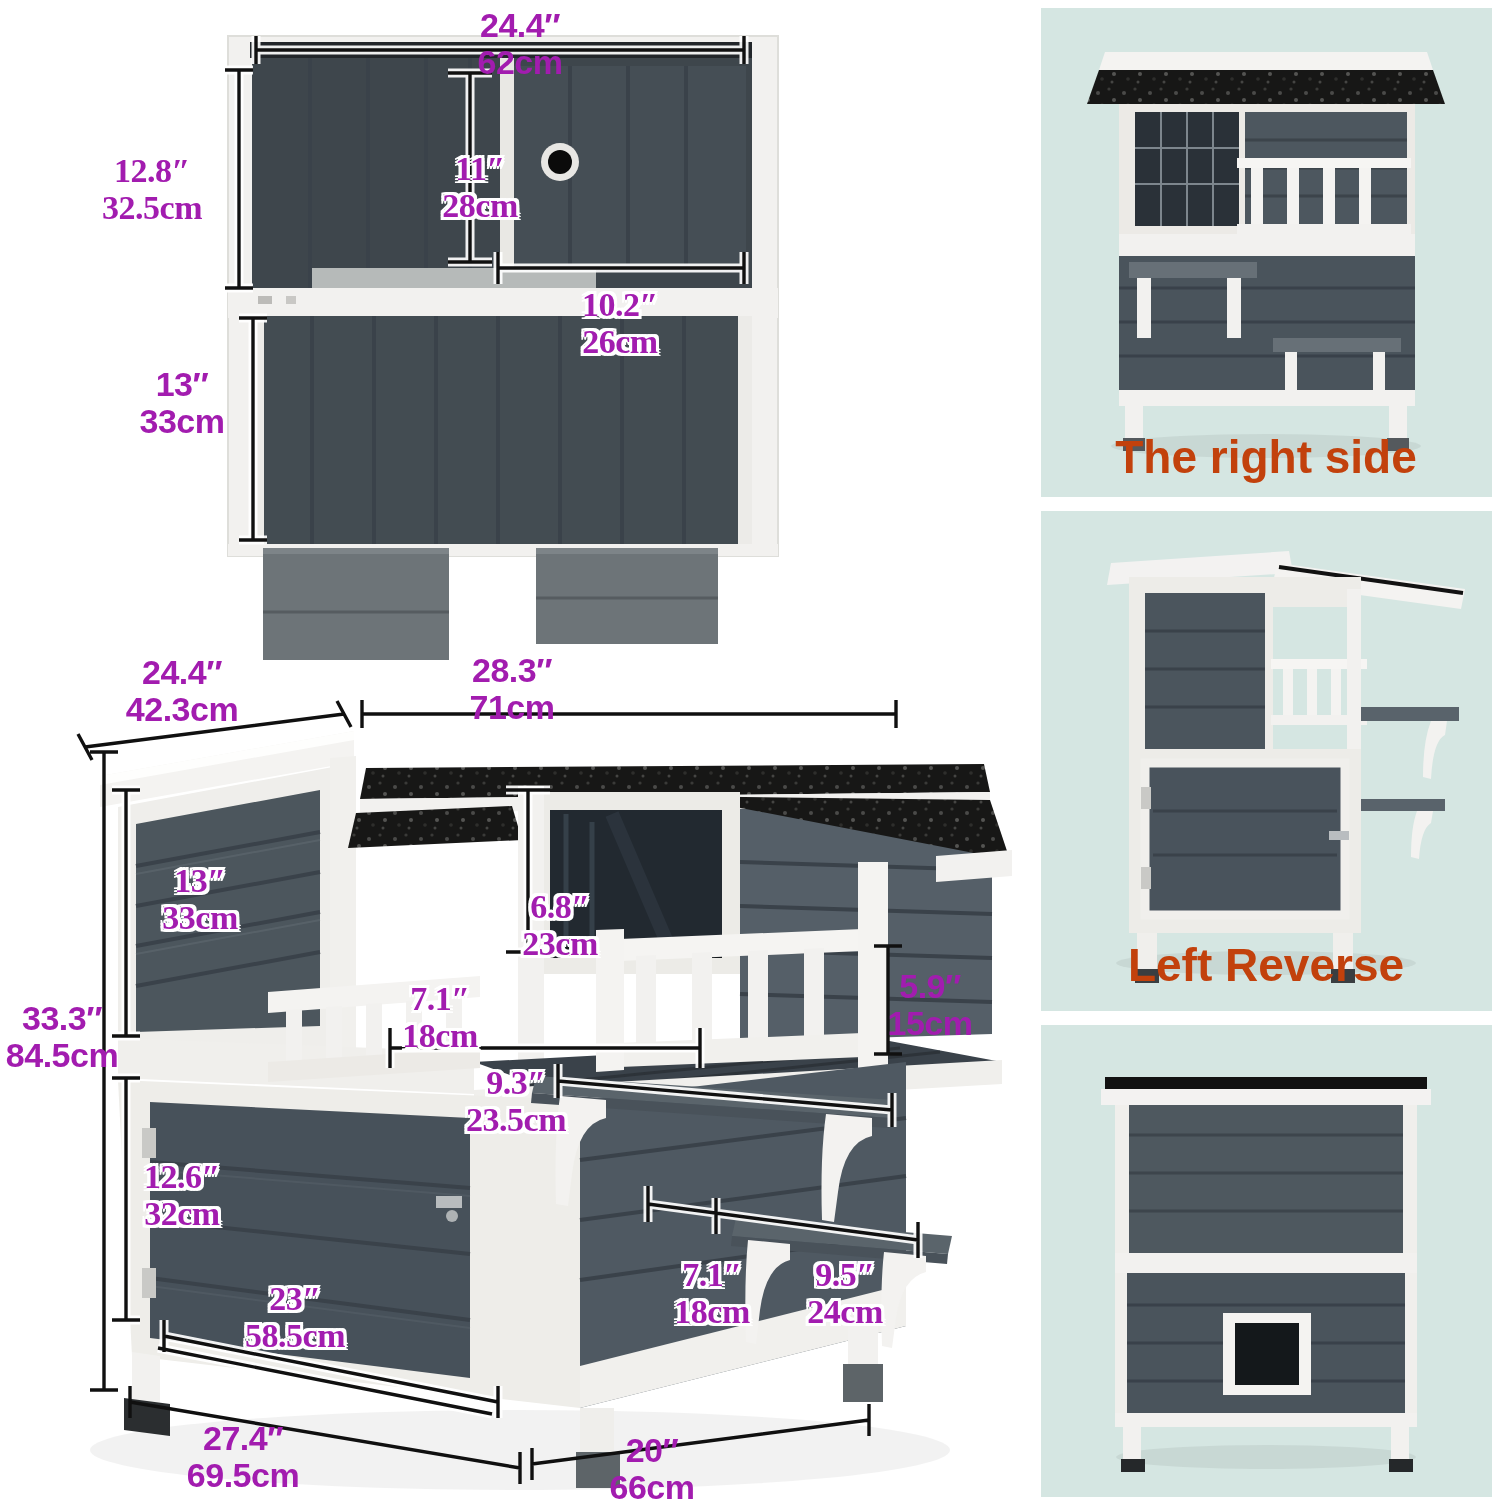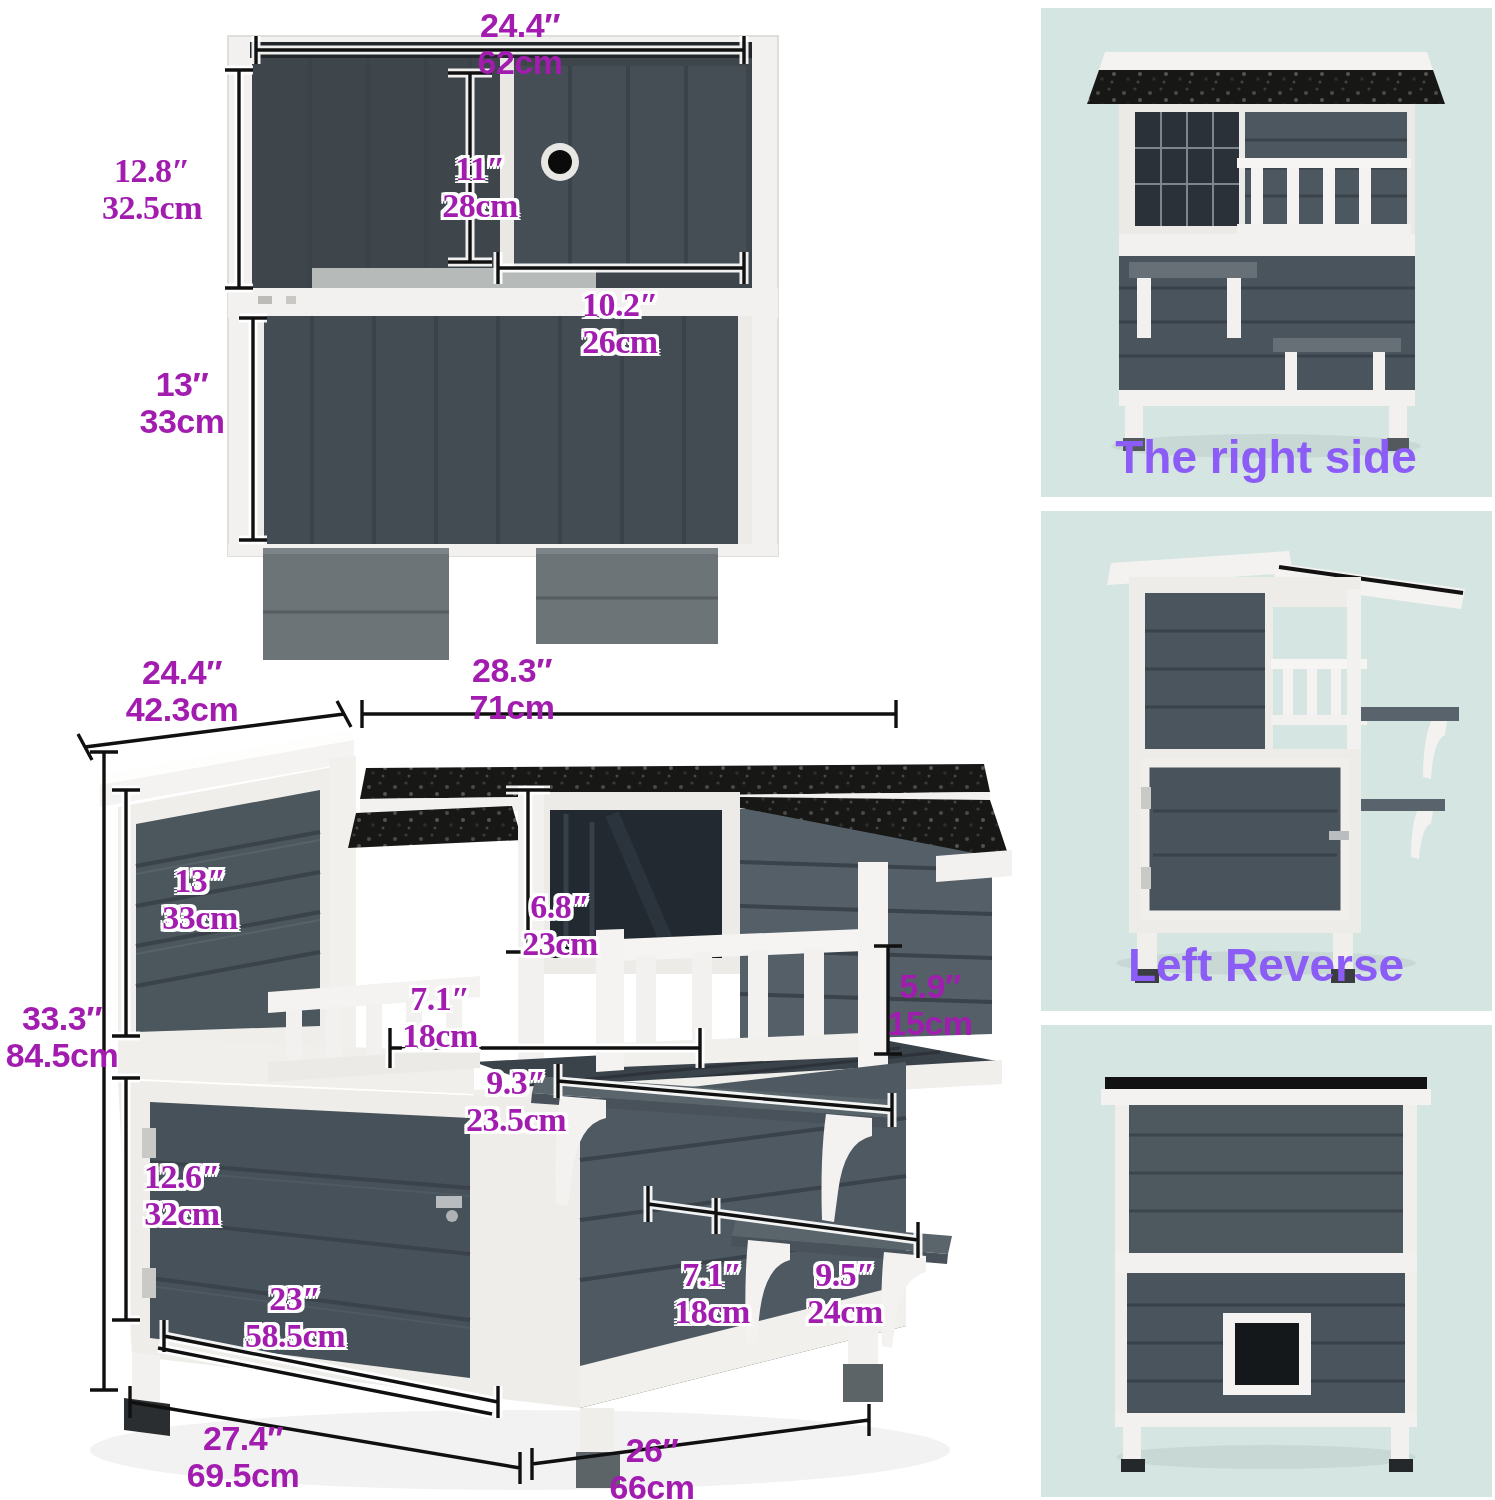--- a/index.html
+++ b/index.html
@@ -9,21 +9,21 @@
   svg{display:block;}
   
   .dim{position:absolute;transform:translateX(-50%);text-align:center;font-weight:700;
        font-size:34px;line-height:37px;color:#a21caf;letter-spacing:-0.5px;white-space:nowrap;}
   .dim.outline{text-shadow:-3px -3px 0 #fff,3px -3px 0 #fff,-3px 3px 0 #fff,3px 3px 0 #fff,
                0 -3px 0 #fff,0 3px 0 #fff,-3px 0 0 #fff,3px 0 0 #fff,
                -2px 0 0 #fff,2px 0 0 #fff,0 2px 0 #fff,0 -2px 0 #fff;font-family:Liberation Serif, serif;}
   
   .panel{position:absolute;left:1041px;width:451px;background:#d5e6e2;}
   .caption{position:absolute;transform:translateX(-50%);font-size:46px;font-weight:600;
-           color:#8b5cf6;white-space:nowrap;}
+           color:#c2410c;white-space:nowrap;}
   
   .glow{stroke:#ffffff;stroke-width:9;fill:none;opacity:.92;}
   .ink{stroke:#101010;stroke-width:3.4;fill:none;}
   .pl{stroke:#3a424a;stroke-width:4;fill:none;}
 </style>
 </head>
 <body>
 
 <div class="canvas">
 
@@ -281,21 +281,21 @@
     </div>
   <div class="dim outline" style="left:845px;top:1256px">
     <div>9.5″</div>
       <div>24cm</div>
     </div>
   <div class="dim" style="left:243px;top:1420px">
     <div>27.4″</div>
       <div>69.5cm</div>
     </div>
   <div class="dim" style="left:652px;top:1432px">
-    <div>26″</div>
+    <div>20″</div>
       <div>66cm</div>
     </div>
 
   <div class="panel" style="top:8px;height:489px">
     <svg width="451" height="489" viewBox="0 0 451 489">
       <ellipse cx="225" cy="438" rx="155" ry="12" fill="#000000" opacity="0.06"></ellipse>
       <path d="M64,44 L386,44 L392,62 L58,62 Z" fill="#f4f3f1"></path>
       <path d="M58,62 L392,62 L404,96 L46,96 Z" fill="url(#asphalt)"></path>
       <rect x="78" y="96" width="296" height="130" fill="#eceae6"></rect>
       <rect x="94" y="104" width="104" height="114" fill="#2a3138"></rect>

